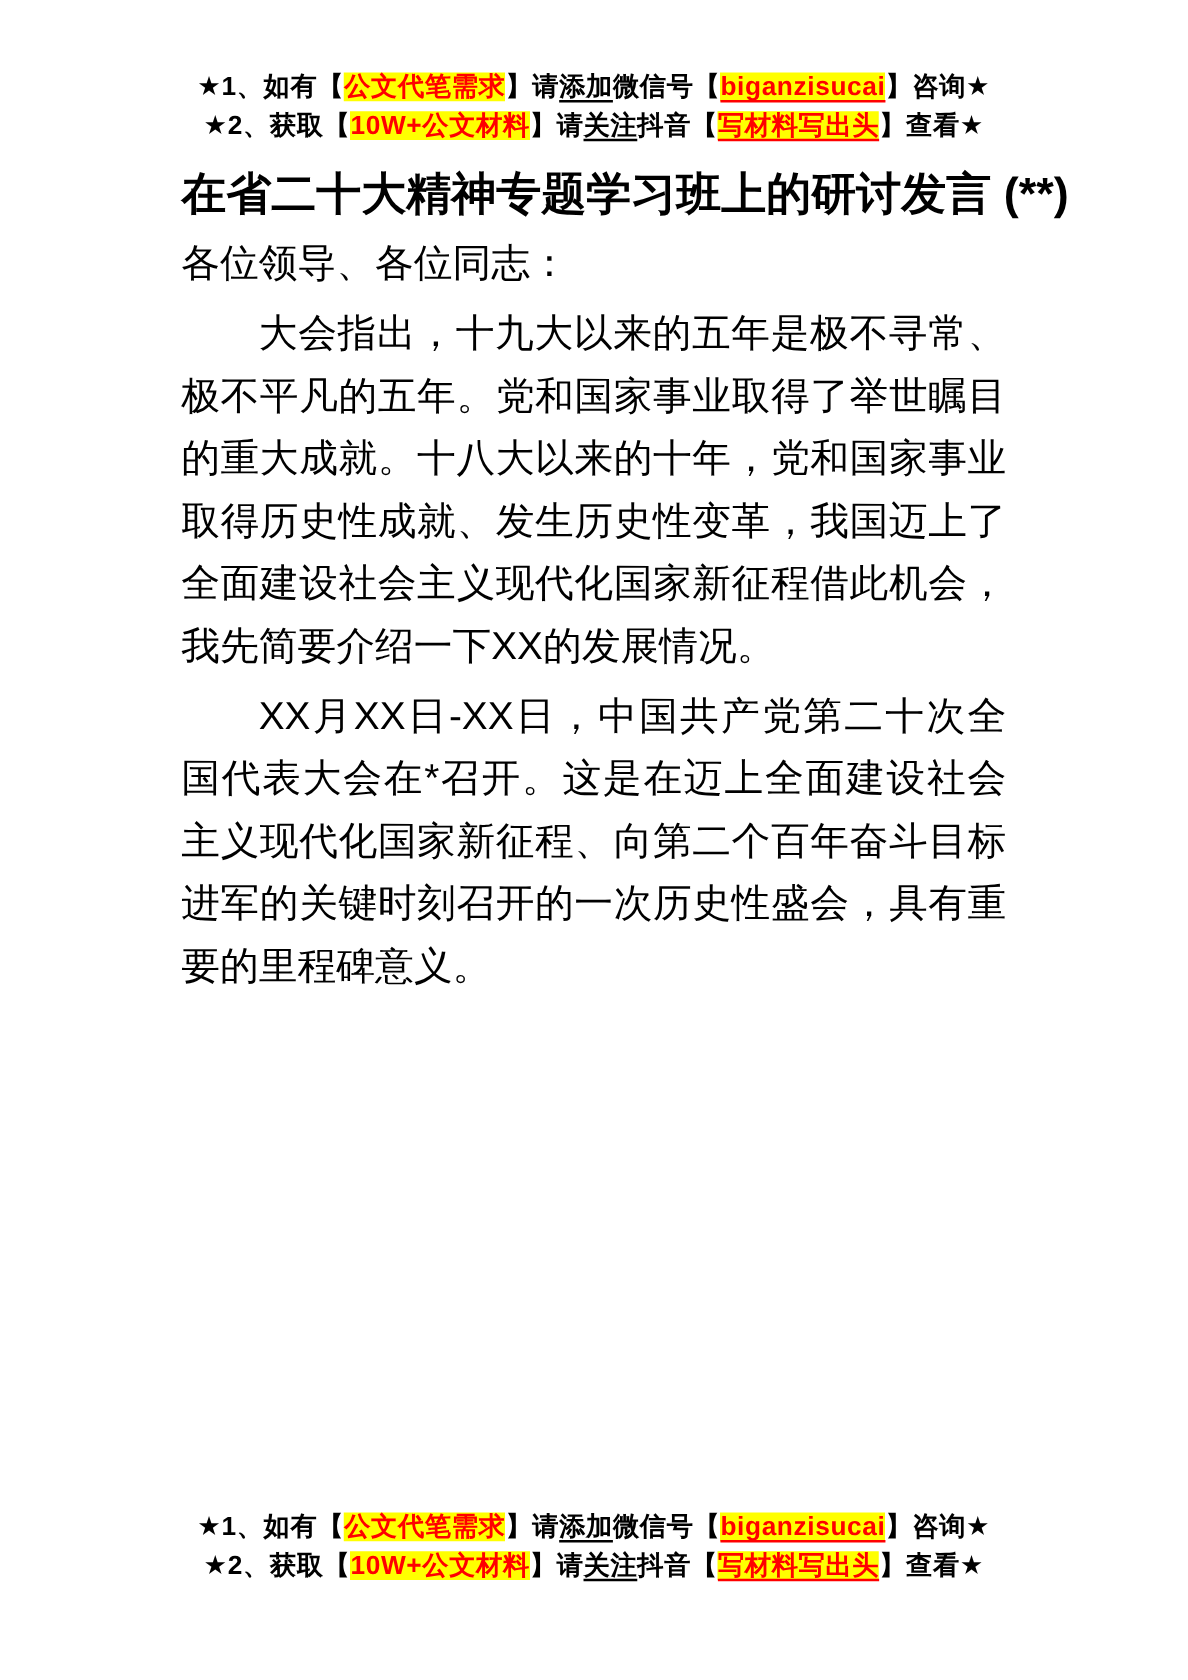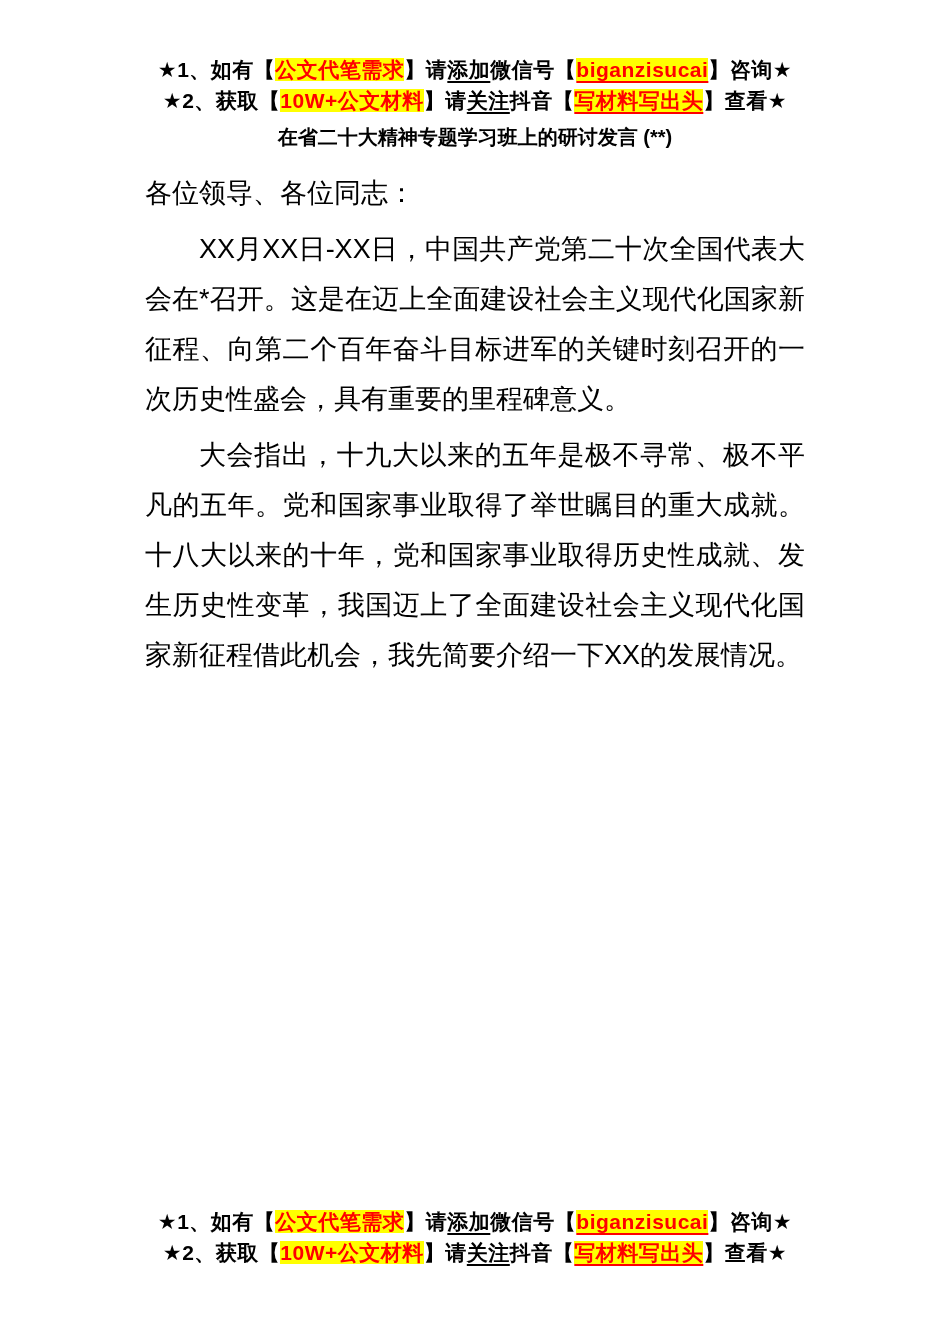--- a/index.html
+++ b/index.html
@@ -32,30 +32,30 @@
     text-underline-offset: 4px;
   }
   .seg-red-highlight-underline {
     color: #ff0000;
     background: #ffff00;
     text-decoration: underline;
     text-decoration-thickness: 2px;
     text-underline-offset: 4px;
   }
   .doc-title {
-    text-align: center;
+    text-align: left;
     font-weight: 700;
-    font-size: 20px;
+    font-size: 36px;
     line-height: 42px;
-    margin: 0 0 10px 0;
+    margin: 18px 0 10px 0;
     white-space: nowrap;
   }
   .doc-body { }
   .para {
-    font-size: 27px;
+    font-size: 31px;
     line-height: 50px;
     text-align: justify;
     text-justify: inter-ideograph;
     margin: 0 0 6px 0;
   }
   .para.indent { text-indent: 2em; }
   .banner-bottom {
     position: absolute;
     top: 1206px;
     left: 0;
@@ -69,22 +69,22 @@
 
   <div class="banner banner-top">
     <div class="banner-line"><span class="seg seg-plain">★1、如有【</span><span class="seg seg-red-highlight">公文代笔需求</span><span class="seg seg-plain">】请</span><span class="seg seg-underline">添加</span><span class="seg seg-plain">微信号【</span><span class="seg seg-red-highlight-underline">biganzisucai</span><span class="seg seg-plain">】咨询★</span></div>
     <div class="banner-line"><span class="seg seg-plain">★2、获取【</span><span class="seg seg-red-highlight">10W+公文材料</span><span class="seg seg-plain">】请</span><span class="seg seg-underline">关注</span><span class="seg seg-plain">抖音【</span><span class="seg seg-red-highlight-underline">写材料写出头</span><span class="seg seg-plain">】查看★</span></div>
   </div>
 
   <h1 class="doc-title">在省二十大精神专题学习班上的研讨发言 (**)</h1>
 
   <div class="doc-body">
       <p class="para">各位领导、各位同志：</p>
+      <p class="para indent">大会指出，十九大以来的五年是极不寻常、极不平凡的五年。党和国家事业取得了举世瞩目的重大成就。十八大以来的十年，党和国家事业取得历史性成就、发生历史性变革，我国迈上了全面建设社会主义现代化国家新征程借此机会，我先简要介绍一下XX的发展情况。</p>
       <p class="para indent">XX月XX日-XX日，中国共产党第二十次全国代表大会在*召开。这是在迈上全面建设社会主义现代化国家新征程、向第二个百年奋斗目标进军的关键时刻召开的一次历史性盛会，具有重要的里程碑意义。</p>
-      <p class="para indent">大会指出，十九大以来的五年是极不寻常、极不平凡的五年。党和国家事业取得了举世瞩目的重大成就。十八大以来的十年，党和国家事业取得历史性成就、发生历史性变革，我国迈上了全面建设社会主义现代化国家新征程借此机会，我先简要介绍一下XX的发展情况。</p>
     </div>
 
   <div class="banner banner-bottom">
     <div class="banner-line"><span class="seg seg-plain">★1、如有【</span><span class="seg seg-red-highlight">公文代笔需求</span><span class="seg seg-plain">】请</span><span class="seg seg-underline">添加</span><span class="seg seg-plain">微信号【</span><span class="seg seg-red-highlight-underline">biganzisucai</span><span class="seg seg-plain">】咨询★</span></div>
     <div class="banner-line"><span class="seg seg-plain">★2、获取【</span><span class="seg seg-red-highlight">10W+公文材料</span><span class="seg seg-plain">】请</span><span class="seg seg-underline">关注</span><span class="seg seg-plain">抖音【</span><span class="seg seg-red-highlight-underline">写材料写出头</span><span class="seg seg-plain">】查看★</span></div>
   </div>
 
 </div>
 
 </body></html>

